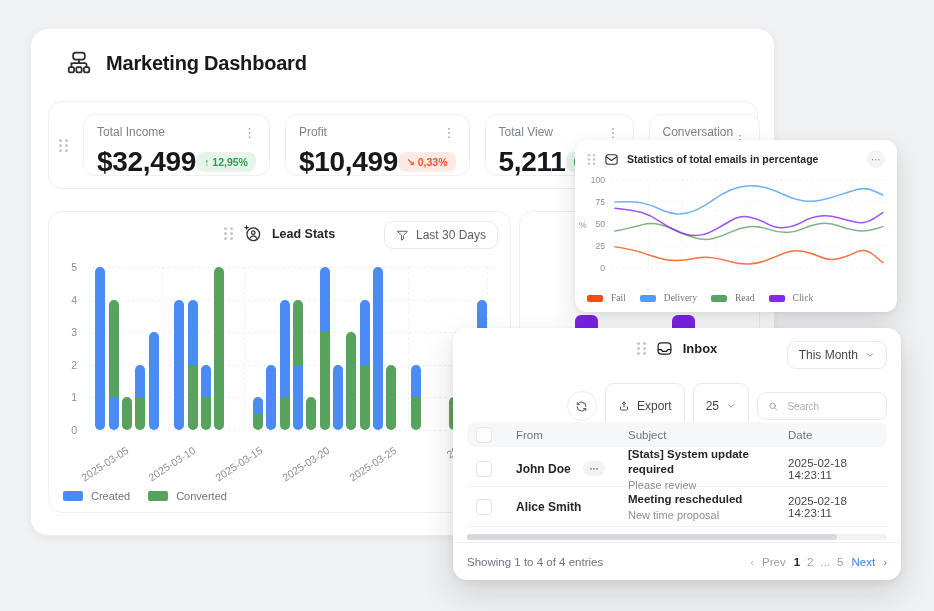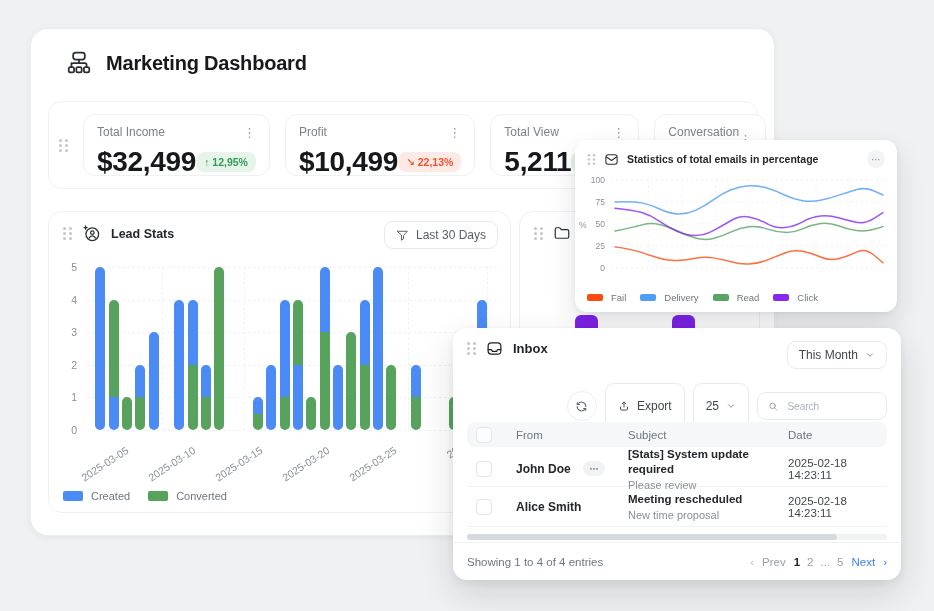--- a/index.html
+++ b/index.html
@@ -18,21 +18,21 @@
   .sc-top{display:flex;justify-content:space-between;align-items:center;}
   .sc-label{font-size:12px;color:#7b828c;}
   .kebab{font-size:13px;color:#9aa0a8;line-height:1;cursor:pointer;}
   .sc-bottom{display:flex;justify-content:space-between;align-items:center;margin-top:7px;}
   .sc-value{font-size:28px;font-weight:700;color:#16181c;letter-spacing:-.3px;}
   .badge{font-size:10.5px;font-weight:600;padding:4px 8px;border-radius:8px;white-space:nowrap;}
   .badge:empty{display:none;}
   .badge.up{color:#2f9e55;background:#e6f4ea;}
   .badge.down{color:#f4512c;background:#fdeae5;}
   
-  .ph{display:flex;align-items:center;gap:10px;padding:12px 14px;}
+  .ph{display:flex;align-items:center;gap:10px;padding:12px 14px;justify-content:center;}
   .ph-title{font-size:12.5px;font-weight:700;color:#24272c;}
   .pill{display:inline-flex;align-items:center;gap:7px;border:1px solid #e8eaee;border-radius:9px;background:#fff;color:#5a6069;font-size:12px;cursor:pointer;white-space:nowrap;}
   
   .lead-panel{position:absolute;left:17px;top:182px;width:461px;height:300px;border:1px solid #eef0f2;border-radius:14px;}
   .lead-filter{position:absolute;right:12px;top:9px;height:26px;padding:0 11px;}
   .lead-plot{position:absolute;left:38px;top:55px;width:410px;height:163px;}
   .hgrid{position:absolute;left:0;right:0;border-top:1px dashed #eff1f4;}
   .vgrid{position:absolute;top:0;bottom:0;border-left:1px dashed #f2f3f6;}
   .ylab{position:absolute;width:20px;text-align:right;font-size:10.5px;color:#8a9099;}
   .bar{position:absolute;bottom:0;width:10px;border-radius:5px;overflow:hidden;display:flex;flex-direction:column-reverse;}
@@ -47,21 +47,21 @@
   .pbar{position:absolute;width:23px;height:30px;border-radius:6px 6px 0 0;}
   
   .email-panel{position:absolute;left:575px;top:140px;width:322px;height:172px;border-radius:12px;box-shadow:0 12px 28px rgba(18,25,38,.12),0 2px 6px rgba(18,25,38,.06);z-index:5;}
   .email-panel .ph{padding:10px 12px;gap:8px;}
   .email-title{font-size:10.5px;font-weight:700;color:#23262b;}
   .menu-circle{margin-left:auto;width:18px;height:18px;border-radius:50%;background:#f3f4f6;color:#868d96;font-size:10px;display:flex;align-items:center;justify-content:center;cursor:pointer;}
   .e-ylab{position:absolute;width:22px;text-align:right;font-size:8.5px;color:#8a9099;}
   .e-ytitle{position:absolute;left:4px;top:80px;font-size:8.5px;color:#8a9099;}
   .email-legend{position:absolute;left:12px;bottom:9px;display:flex;gap:14px;align-items:center;}
   .email-legend .chip{width:16px;height:7px;}
-  .email-legend .leg-label{font-size:9.5px;}
+  .email-legend .leg-label{font-size:9.5px;font-family:Liberation Serif, serif;}
   
   .inbox-panel{position:absolute;left:453px;top:328px;width:448px;height:252px;border-radius:14px;box-shadow:0 14px 34px rgba(18,25,38,.14),0 3px 8px rgba(18,25,38,.06);z-index:6;}
   .inbox-title{font-size:13px;font-weight:700;color:#1d2025;}
   .period-pill{position:absolute;right:14px;top:13px;height:26px;padding:0 11px;color:#42474e;}
   .toolbar{position:absolute;right:14px;top:55px;display:flex;gap:8px;align-items:center;}
   .icon-btn{width:28px;height:28px;border-radius:50%;border:1px solid #eceef1;display:flex;align-items:center;justify-content:center;color:#5f6570;cursor:pointer;background:#fff;}
   .tb-pill{height:28px;padding:8px 12px;color:#42474e;}
   .search-pill{display:flex;align-items:center;gap:7px;width:130px;height:28px;border:1px solid #e8eaee;border-radius:9px;padding:0 10px;box-sizing:border-box;}
   .search-pill input{border:none;outline:none;width:100%;font-size:10px;color:#ec4899;font-family:Liberation Sans, sans-serif;background:transparent;}
   .search-pill input::placeholder{color:#aab0b8;}
@@ -124,21 +124,21 @@
         </div>
       </div>
 
       <div class="stat-card">
         <div class="sc-top">
           <span class="sc-label">Profit</span>
           <span class="kebab">⋮</span>
         </div>
         <div class="sc-bottom">
           <span class="sc-value">$10,499</span>
-          <span class="badge down">↘ 22,13%</span>
+          <span class="badge down">↘ 0,33%</span>
         </div>
       </div>
 
       <div class="stat-card">
         <div class="sc-top">
           <span class="sc-label">Total View</span>
           <span class="kebab">⋮</span>
         </div>
         <div class="sc-bottom">
           <span class="sc-value">5,211</span>

